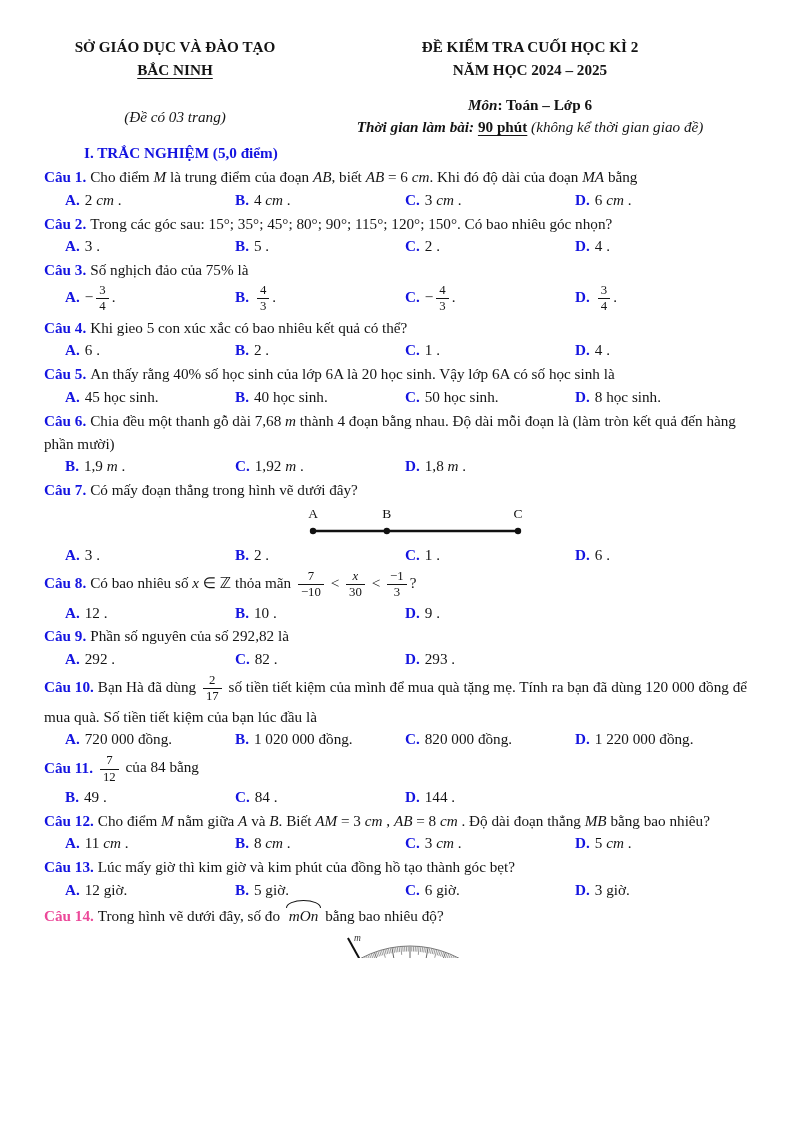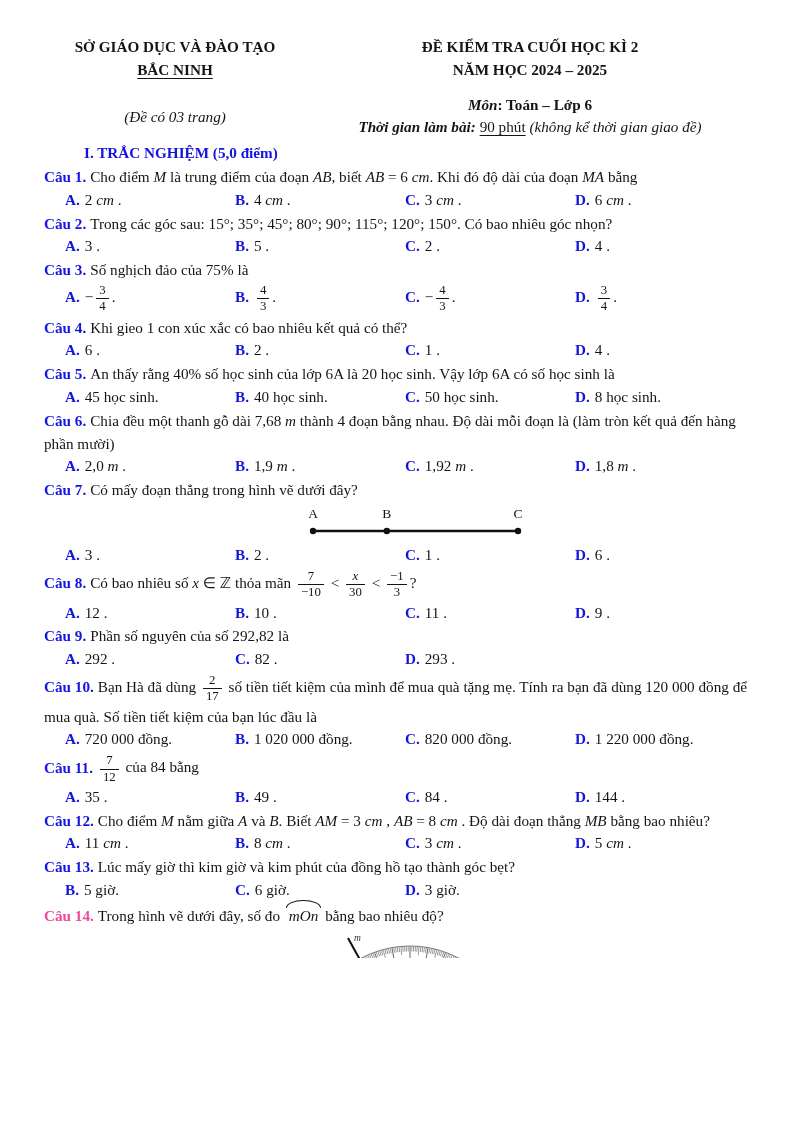--- a/index.html
+++ b/index.html
@@ -17,21 +17,21 @@
   .hdr-left { width:262px; text-align:center; }
   .hdr-right { flex:1; text-align:center; }
   .dept1 { font-weight:bold; }
   .dept2 { font-weight:bold; text-decoration:underline; text-underline-offset:3px; }
   .pages-note { font-style:italic; margin-top:24px; }
   .t1,.t2 { font-weight:bold; }
   .subj { font-weight:bold;margin-top:12px; }
   .subj .lbl { font-style:italic; }
   .time-line { }
   .time-lbl { font-weight:bold; font-style:italic; }
-  .time-val { font-weight:normal; text-decoration:underline; text-underline-offset:3px;text-align:right; }
+  .time-val { font-weight:bold; text-decoration:underline; text-underline-offset:3px;text-align:right; }
   .time-note { font-style:italic; }
   
   .section-title { font-weight:bold; margin-top:3px; }
   
   .question { margin-top:1px; }
   .q-body { }
   .q-num { font-weight:bold; margin-right:4px; }
   .mi { font-style:italic; }
   .opts { display:grid; grid-template-columns:170px 170px 170px 1fr; padding-left:21px; }
   .opt { white-space:nowrap; }
@@ -95,41 +95,40 @@
       <div class="question">
         <p class="q-body"><span class="q-num" style="color: rgb(20, 20, 224);">Câu 3.</span><span>Số nghịch đảo của 75% là</span></p>
         <div class="opts">
           <div class="opt"><span class="opt-label" style="color: rgb(20, 20, 224);">A.</span><span>−</span><span class="frac"><span class="fnum">3</span><span class="fden">4</span></span><span>.</span></div>
           <div class="opt"><span class="opt-label" style="color: rgb(20, 20, 224);">B.</span><span class="frac"><span class="fnum">4</span><span class="fden">3</span></span><span>.</span></div>
           <div class="opt"><span class="opt-label" style="color: rgb(20, 20, 224);">C.</span><span>−</span><span class="frac"><span class="fnum">4</span><span class="fden">3</span></span><span>.</span></div>
           <div class="opt"><span class="opt-label" style="color: rgb(20, 20, 224);">D.</span><span class="frac"><span class="fnum">3</span><span class="fden">4</span></span><span>.</span></div>
         </div>
       </div>
       <div class="question">
-        <p class="q-body"><span class="q-num" style="color: rgb(20, 20, 224);">Câu 4.</span><span>Khi gieo 1 con xúc xắc có bao nhiêu kết quả có thể?</span></p>
+        <p class="q-body"><span class="q-num" style="color: rgb(20, 20, 224);">Câu 4.</span><span>Khi gieo 5 con xúc xắc có bao nhiêu kết quả có thể?</span></p>
         <div class="opts">
           <div class="opt"><span class="opt-label" style="color: rgb(20, 20, 224);">A.</span><span>6 .</span></div>
           <div class="opt"><span class="opt-label" style="color: rgb(20, 20, 224);">B.</span><span>2 .</span></div>
           <div class="opt"><span class="opt-label" style="color: rgb(20, 20, 224);">C.</span><span>1 .</span></div>
           <div class="opt"><span class="opt-label" style="color: rgb(20, 20, 224);">D.</span><span>4 .</span></div>
         </div>
       </div>
       <div class="question">
         <p class="q-body"><span class="q-num" style="color: rgb(20, 20, 224);">Câu 5.</span><span>An thấy rằng 40% số học sinh của lớp 6A là 20 học sinh. Vậy lớp 6A có số học sinh là</span></p>
         <div class="opts">
           <div class="opt"><span class="opt-label" style="color: rgb(20, 20, 224);">A.</span><span>45 học sinh.</span></div>
           <div class="opt"><span class="opt-label" style="color: rgb(20, 20, 224);">B.</span><span>40 học sinh.</span></div>
           <div class="opt"><span class="opt-label" style="color: rgb(20, 20, 224);">C.</span><span>50 học sinh.</span></div>
           <div class="opt"><span class="opt-label" style="color: rgb(20, 20, 224);">D.</span><span>8 học sinh.</span></div>
         </div>
       </div>
       <div class="question">
         <p class="q-body"><span class="q-num" style="color: rgb(20, 20, 224); text-align: center;">Câu 6.</span><span>Chia đều một thanh gỗ dài 7,68 </span><span class="mi">m</span><span> thành 4 đoạn bằng nhau. Độ dài mỗi đoạn là (làm tròn kết quả đến hàng phần mười)</span></p>
         <div class="opts">
-          <div class="opt"><span class="opt-label" style="color: rgb(20, 20, 224);">A.</span><span>2,0 </span><span class="mi">m</span><span> .</span></div>
           <div class="opt"><span class="opt-label" style="color: rgb(20, 20, 224);">B.</span><span>1,9 </span><span class="mi">m</span><span> .</span></div>
           <div class="opt"><span class="opt-label" style="color: rgb(20, 20, 224);">C.</span><span>1,92 </span><span class="mi">m</span><span> .</span></div>
           <div class="opt"><span class="opt-label" style="color: rgb(20, 20, 224);">D.</span><span>1,8 </span><span class="mi">m</span><span> .</span></div>
         </div>
       </div>
       <div class="question">
         <p class="q-body"><span class="q-num" style="color: rgb(20, 20, 224);">Câu 7.</span><span>Có mấy đoạn thẳng trong hình vẽ dưới đây?</span></p>
         <svg width="232" height="40" viewBox="0 0 232 40" class="fig-segment">
           <line x1="12" y1="27" x2="217" y2="27" stroke="#111" stroke-width="2.6"></line>
           <circle cx="12" cy="27" r="3.2" fill="#111"></circle>
@@ -144,21 +143,20 @@
           <div class="opt"><span class="opt-label" style="color: rgb(20, 20, 224);">B.</span><span>2 .</span></div>
           <div class="opt"><span class="opt-label" style="color: rgb(20, 20, 224);">C.</span><span>1 .</span></div>
           <div class="opt"><span class="opt-label" style="color: rgb(20, 20, 224);">D.</span><span>6 .</span></div>
         </div>
       </div>
       <div class="question">
         <p class="q-body"><span class="q-num" style="color: rgb(20, 20, 224);">Câu 8.</span><span>Có bao nhiêu số </span><span class="mi">x</span><span> ∈ ℤ thỏa mãn </span><span class="frac"><span class="fnum">7</span><span class="fden">−10</span></span><span> &lt; </span><span class="frac"><span class="fnum mi">x</span><span class="fden">30</span></span><span> &lt; </span><span class="frac"><span class="fnum">−1</span><span class="fden">3</span></span><span>?</span></p>
         <div class="opts">
           <div class="opt"><span class="opt-label" style="color: rgb(20, 20, 224);">A.</span><span>12 .</span></div>
           <div class="opt"><span class="opt-label" style="color: rgb(20, 20, 224);">B.</span><span>10 .</span></div>
-          <div class="opt"><span class="opt-label" style="color: rgb(20, 20, 224);">C.</span><span>11 .</span></div>
           <div class="opt"><span class="opt-label" style="color: rgb(20, 20, 224);">D.</span><span>9 .</span></div>
         </div>
       </div>
       <div class="question">
         <p class="q-body"><span class="q-num" style="color: rgb(20, 20, 224); margin-top: 32px;">Câu 9.</span><span>Phần số nguyên của số 292,82 là</span></p>
         <div class="opts">
           <div class="opt"><span class="opt-label" style="color: rgb(20, 20, 224);">A.</span><span>292 .</span></div>
           <div class="opt"><span class="opt-label" style="color: rgb(20, 20, 224);">C.</span><span>82 .</span></div>
           <div class="opt"><span class="opt-label" style="color: rgb(20, 20, 224);">D.</span><span>293 .</span></div>
         </div>
@@ -168,38 +166,38 @@
         <div class="opts">
           <div class="opt"><span class="opt-label" style="color: rgb(20, 20, 224);">A.</span><span>720 000 đồng.</span></div>
           <div class="opt"><span class="opt-label" style="color: rgb(20, 20, 224);">B.</span><span>1 020 000 đồng.</span></div>
           <div class="opt"><span class="opt-label" style="color: rgb(20, 20, 224);">C.</span><span>820 000 đồng.</span></div>
           <div class="opt"><span class="opt-label" style="color: rgb(20, 20, 224);">D.</span><span>1 220 000 đồng.</span></div>
         </div>
       </div>
       <div class="question">
         <p class="q-body"><span class="q-num" style="color: rgb(20, 20, 224);">Câu 11.</span><span class="frac"><span class="fnum">7</span><span class="fden">12</span></span><span> của 84 bằng</span></p>
         <div class="opts">
-          <div class="opt"><span class="opt-label" style="color: rgb(20, 20, 224);">A.</span><span>35 .</span></div>
           <div class="opt"><span class="opt-label" style="color: rgb(20, 20, 224);">B.</span><span>49 .</span></div>
           <div class="opt"><span class="opt-label" style="color: rgb(20, 20, 224);">C.</span><span>84 .</span></div>
           <div class="opt"><span class="opt-label" style="color: rgb(20, 20, 224);">D.</span><span>144 .</span></div>
         </div>
       </div>
       <div class="question">
         <p class="q-body"><span class="q-num" style="color: rgb(20, 20, 224);">Câu 12.</span><span>Cho điểm </span><span class="mi">M</span><span> nằm giữa </span><span class="mi">A</span><span> và </span><span class="mi">B</span><span>. Biết </span><span class="mi">AM</span><span> = 3 </span><span class="mi">cm</span><span> , </span><span class="mi">AB</span><span> = 8 </span><span class="mi">cm</span><span> . Độ dài đoạn thẳng </span><span class="mi">MB</span><span> bằng bao nhiêu?</span></p>
         <div class="opts">
           <div class="opt"><span class="opt-label" style="color: rgb(20, 20, 224);">A.</span><span>11 </span><span class="mi">cm</span><span> .</span></div>
           <div class="opt"><span class="opt-label" style="color: rgb(20, 20, 224);">B.</span><span>8 </span><span class="mi">cm</span><span> .</span></div>
           <div class="opt"><span class="opt-label" style="color: rgb(20, 20, 224);">C.</span><span>3 </span><span class="mi">cm</span><span> .</span></div>
           <div class="opt"><span class="opt-label" style="color: rgb(20, 20, 224);">D.</span><span>5 </span><span class="mi">cm</span><span> .</span></div>
         </div>
       </div>
       <div class="question">
         <p class="q-body"><span class="q-num" style="color: rgb(20, 20, 224);">Câu 13.</span><span>Lúc mấy giờ thì kim giờ và kim phút của đồng hồ tạo thành góc bẹt?</span></p>
         <div class="opts">
+          <div class="opt"><span class="opt-label" style="color: rgb(20, 20, 224);">A.</span><span>12 giờ.</span></div>
           <div class="opt"><span class="opt-label" style="color: rgb(20, 20, 224);">B.</span><span>5 giờ.</span></div>
           <div class="opt"><span class="opt-label" style="color: rgb(20, 20, 224);">C.</span><span>6 giờ.</span></div>
           <div class="opt"><span class="opt-label" style="color: rgb(20, 20, 224);">D.</span><span>3 giờ.</span></div>
         </div>
       </div>
       <div class="question">
         <p class="q-body"><span class="q-num" style="color: #ec4899;">Câu 14.</span><span>Trong hình vẽ dưới đây, số đo </span><span class="overarc">mOn</span><span> bằng bao nhiêu độ?</span></p>
         <svg width="302" height="150" viewBox="0 0 302 150" class="fig-protractor">
           <path d="M 44 122 A 104 104 0 0 1 252 122 L 252 135 L 200 135 L 200 131 L 96 131 L 96 135 L 44 135 Z" stroke="#777777" fill="none" stroke-width="1"></path>
           <line x1="48" y1="122" x2="248" y2="122" stroke="#aaaaaa" stroke-width="0.8"></line>

